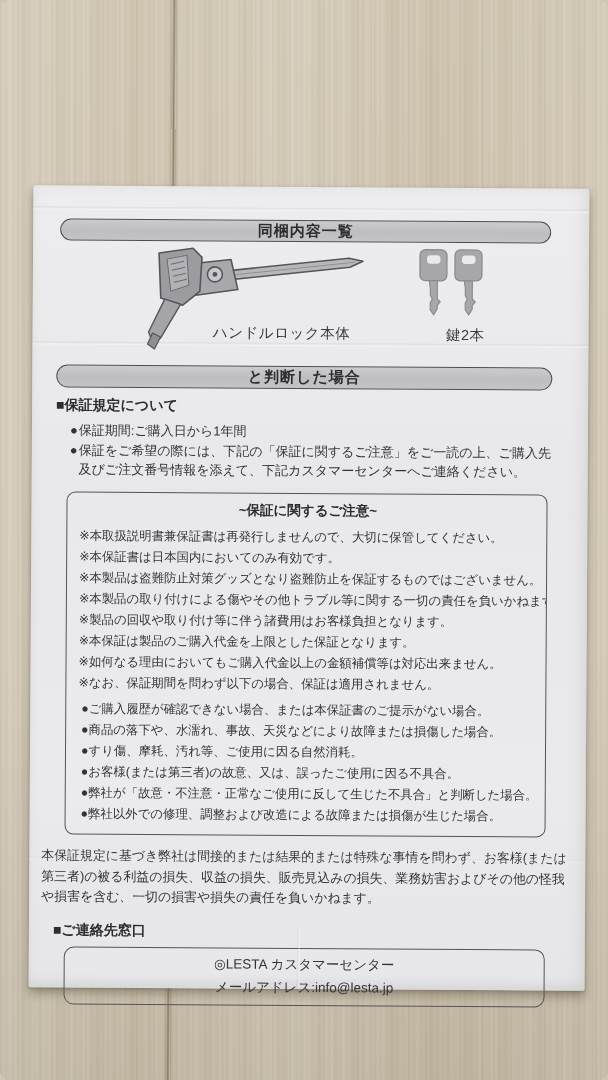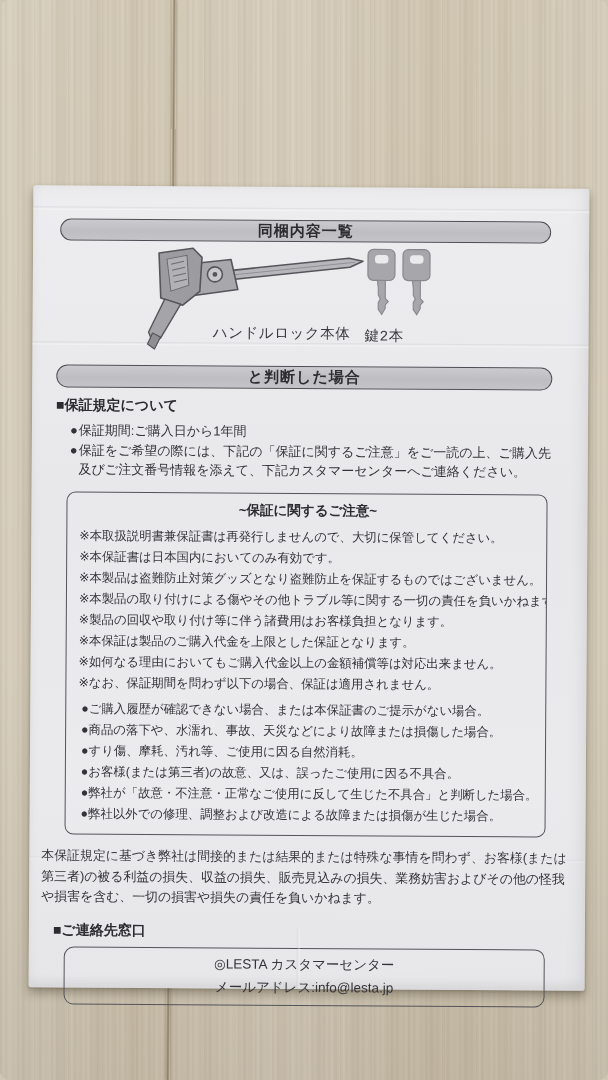--- a/index.html
+++ b/index.html
@@ -51,21 +51,21 @@
     display:flex;align-items:center;justify-content:center;
     font-weight:bold;font-size:15px;letter-spacing:1px;color:#2c2c31;
   }
   .pill-contents{margin:0 2px 0 3px;}
   .pill-service{height:23px;}
   .illustration-row{position:relative;height:124px;}
   .item-lock{position:absolute;left:60px;top:2px;width:270px;height:120px;}
   .item-lock svg{position:absolute;left:0;top:0;}
   .caption{font-size:14.5px;color:#3a3a40;letter-spacing:0.5px;}
   .caption-lock{position:absolute;left:62px;top:80px;width:206px;text-align:center;}
-  .item-keys{position:absolute;right:68px;top:4px;width:120px;text-align:left;font-family:Liberation Mono, monospace;}
+  .item-keys{position:absolute;right:68px;top:4px;width:120px;text-align:right;}
   .caption-keys{margin-top:3px;}
   .heading{font-weight:bold;font-size:14px;margin-top:9px;color:#2c2c31;}
   .bullets{margin-top:6px;}
   .bullet{display:flex;font-size:13px;line-height:19px;margin:1px 0 0 14px;}
   .bullet .mk{flex:0 0 auto;margin-right:1px;}
   .notice-box{
     box-sizing:border-box;margin:13px 4px 0 11px;
     border:1.5px solid #54545b;border-radius:9px;
     padding:8px 10px 9px 12px;overflow:hidden;background:rgba(255,255,255,0.06);
   }

